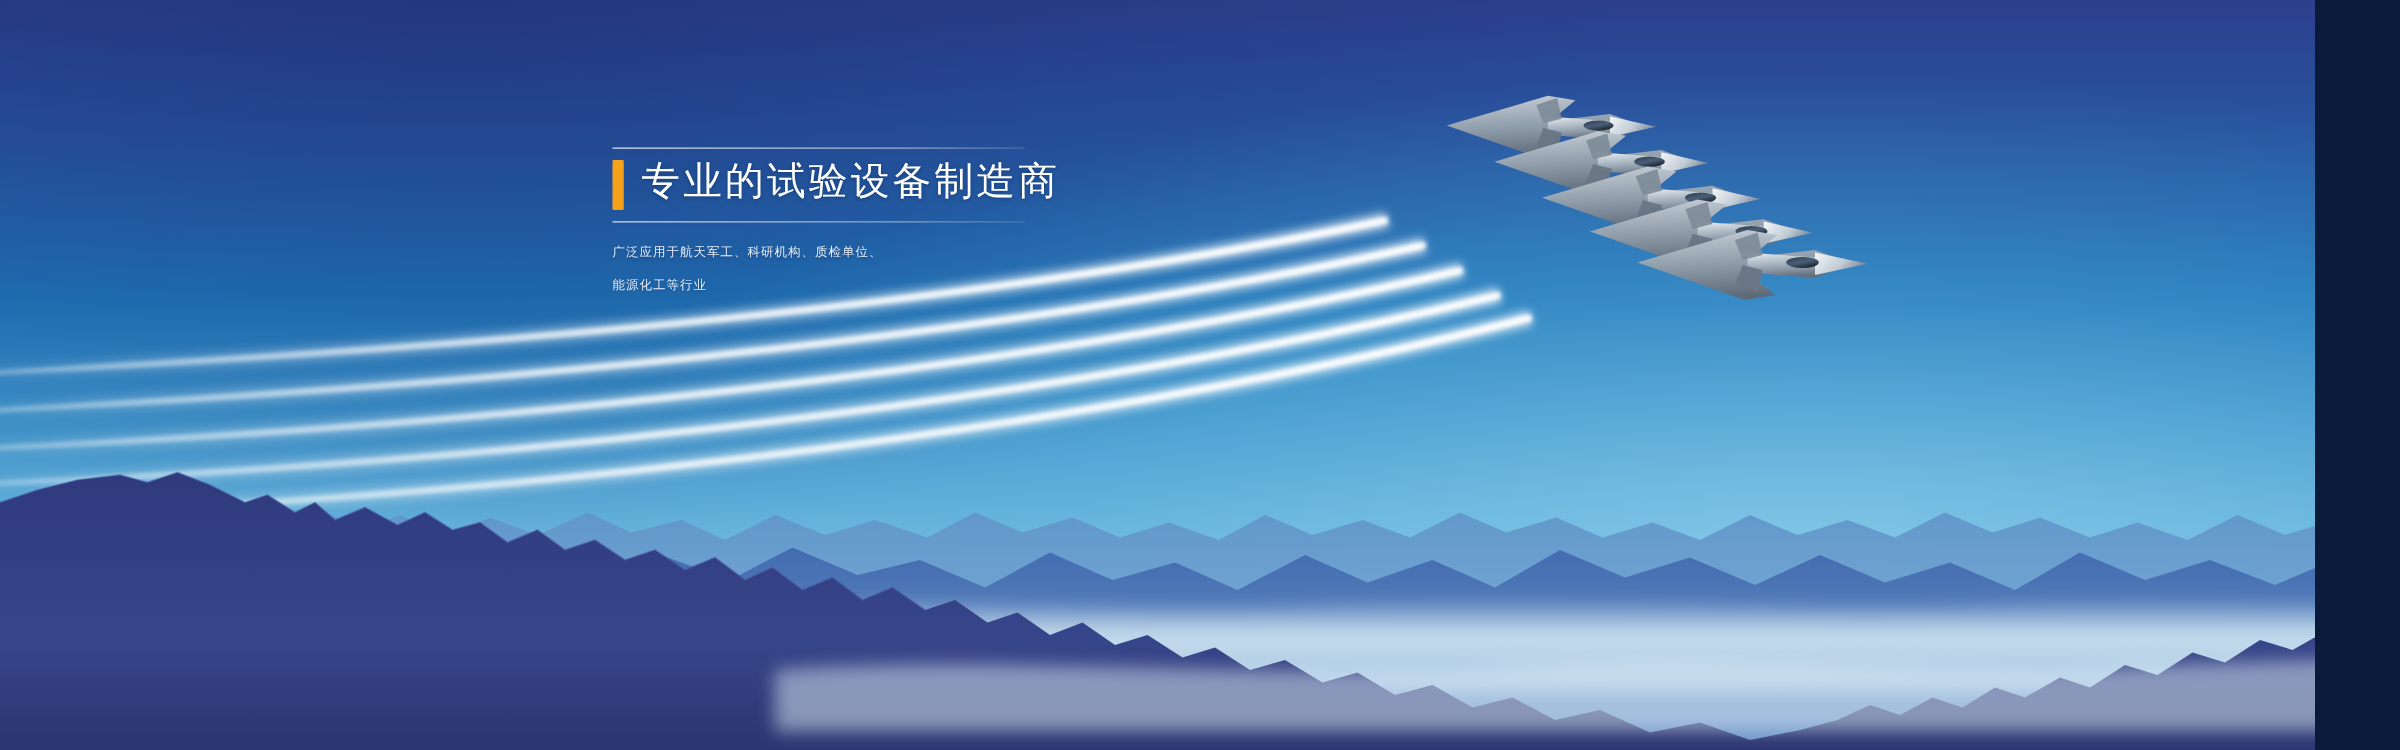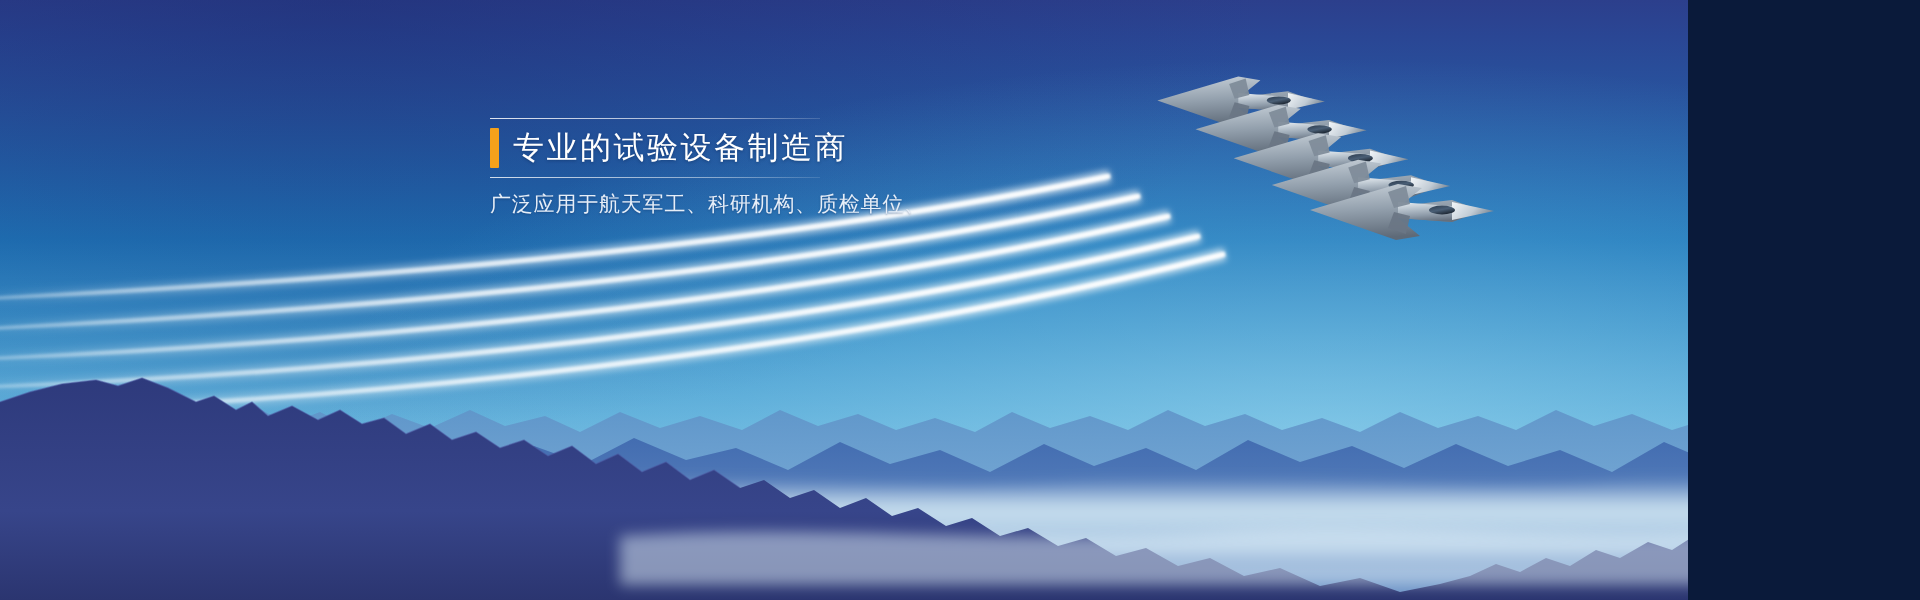--- a/index.html
+++ b/index.html
@@ -1,24 +1,24 @@
 <!DOCTYPE html>
 <html><head>
 <meta charset="utf-8">
 <title>Banner</title>
 <style>
   html,body{margin:0;padding:0;background:#0a1a3a;}
   *{box-sizing:border-box;}
 
   .banner{
     position:relative;
-    width:1688px;
+    width:1852px;
     height:600px;
     overflow:hidden;
-    font-family:Liberation Serif, serif;
+    font-family:Liberation Mono, monospace;
     background:linear-gradient(to bottom,
         #2c3f8c 0%,
         #2a4694 6%,
         #28539e 16%,
         #2364ab 28%,
         #1f76b9 40%,
         #3d92c9 55%,
         #63b0da 70%,
         #86c7e4 82%,
         #9fd5ea 92%,
@@ -88,21 +88,21 @@
     line-height:40px;
     letter-spacing:2.5px;
     white-space:nowrap;
     font-weight:400;
     text-shadow:0 1px 3px rgba(10,35,80,.45);
   }
   .subcopy{
     margin-left:98px;
     margin-top:13px;
     color:#e6eef8;
-    font-size:21px;
+    font-size:10px;
     line-height:26px;
     letter-spacing:.8px;
     text-shadow:0 1px 2px rgba(12,40,90,.40);
   }
   .subcopy div{white-space:nowrap;}
 </style>
 </head>
 <body>
 
 <div class="banner">
@@ -309,17 +309,18 @@
 
     <div class="headline-row">
       <span class="accent-bar"></span>
       <span class="headline">专业的试验设备制造商</span>
     </div>
 
     <div class="rule bottom"></div>
 
     <div class="subcopy">
       <div>广泛应用于航天军工、科研机构、质检单位、</div>
+      <div>能源化工等行业</div>
     </div>
 
   </div>
 
 </div>
 
 </body></html>

